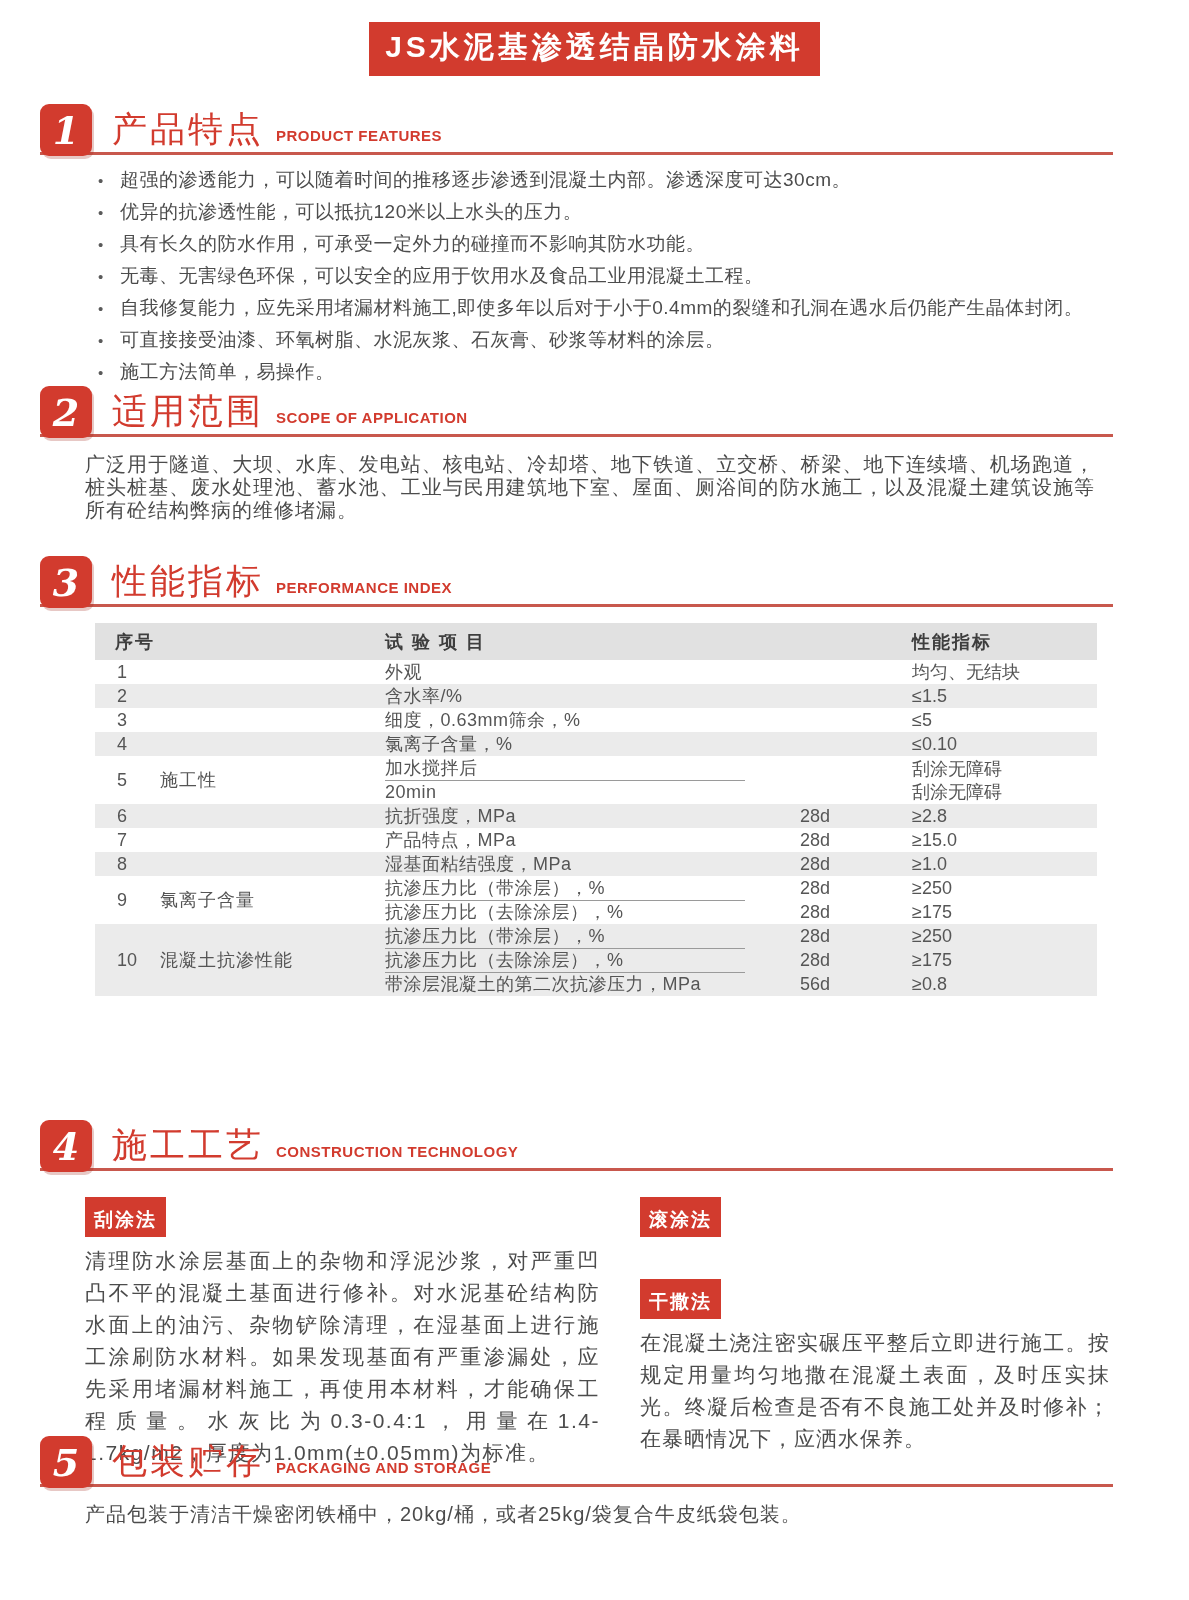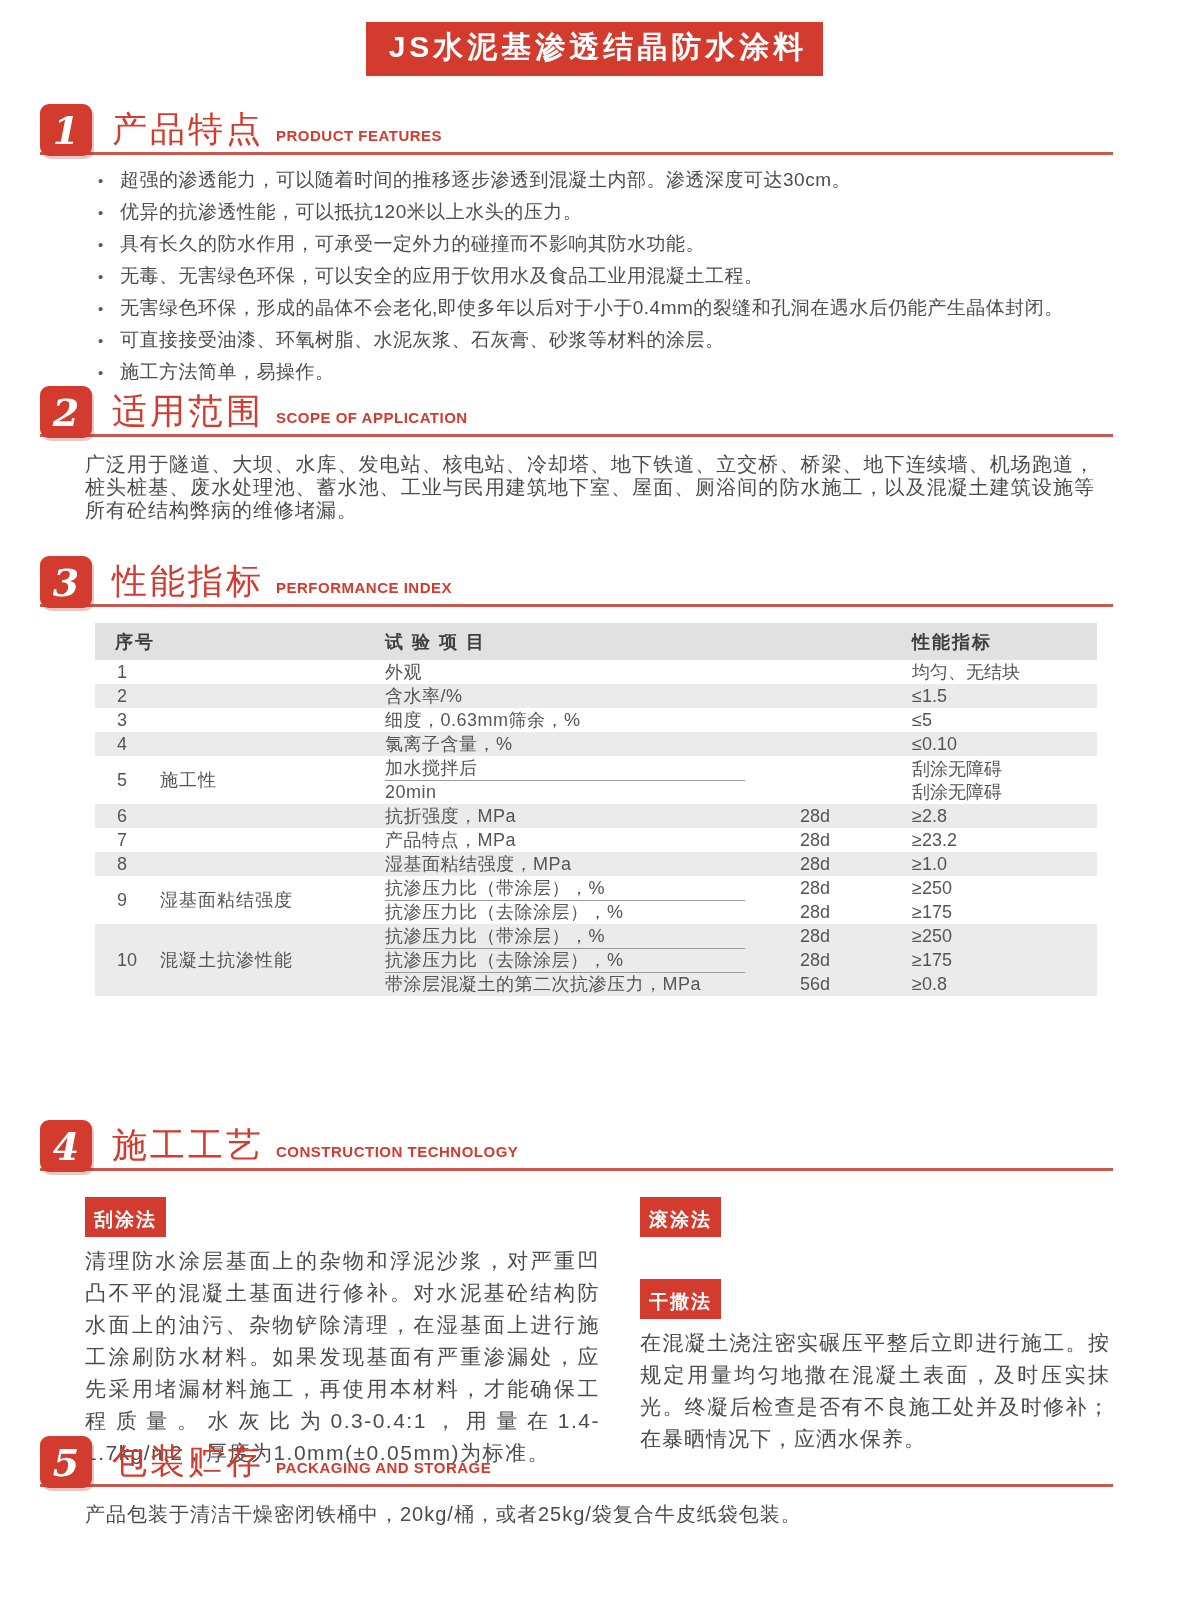--- a/index.html
+++ b/index.html
@@ -17,21 +17,21 @@
     background:#ffffff;
     font-family:"Liberation Sans","DejaVu Sans",sans-serif;
     color:var(--body-text);
     overflow:hidden;
   }
   
   .banner-wrap{position:absolute;top:22px;left:0;width:100%;text-align:center;}
   .banner{
     display:inline-block;background:var(--accent);color:#fff;
     font-size:30px;font-weight:bold;letter-spacing:4px;
-    padding:5px 16px 8px 23px;
+    padding:5px 16px 8px 16px;
   }
   
   .section{position:absolute;left:40px;width:1073px;}
   .sec-head{display:flex;align-items:flex-end;border-bottom:3px solid var(--underline);}
   .sec-num{
     width:52px;height:52px;flex:0 0 52px;background:var(--accent);
     border-radius:9px;color:#fff;font-size:38px;font-weight:bold;font-style:italic;
     font-family:"DejaVu Serif","Liberation Serif",serif;
     display:flex;align-items:center;justify-content:center;
     margin-bottom:-4px;box-shadow:2px 3px 0 rgba(160,35,25,.25);
@@ -113,21 +113,21 @@
       <div class="bullet">
     <span class="dot">•</span>
     <span>具有长久的防水作用，可承受一定外力的碰撞而不影响其防水功能。</span>
   </div>
       <div class="bullet">
     <span class="dot">•</span>
     <span>无毒、无害绿色环保，可以安全的应用于饮用水及食品工业用混凝土工程。</span>
   </div>
       <div class="bullet">
     <span class="dot">•</span>
-    <span>无害绿色环保，形成的晶体不会老化,即使多年以后对于小于0.4mm的裂缝和孔洞在遇水后仍能产生晶体封闭。</span>
+    <span>自我修复能力，应先采用堵漏材料施工,即使多年以后对于小于0.4mm的裂缝和孔洞在遇水后仍能产生晶体封闭。</span>
   </div>
       <div class="bullet">
     <span class="dot">•</span>
     <span>可直接接受油漆、环氧树脂、水泥灰浆、石灰膏、砂浆等材料的涂层。</span>
   </div>
       <div class="bullet">
     <span class="dot">•</span>
     <span>施工方法简单，易操作。</span>
   </div>
     </div>
@@ -228,38 +228,38 @@
   </div>
           </div>
   </div>
         <div class="trow">
     <div class="c-no">7</div>
     <div class="c-cat"></div>
     <div class="c-items">
             <div class="subrow">
     <div class="s-name">产品特点，MPa</div>
     <div class="s-age">28d</div>
-    <div class="s-val">≥23.2</div>
+    <div class="s-val">≥15.0</div>
   </div>
           </div>
   </div>
         <div class="trow shade">
     <div class="c-no">8</div>
     <div class="c-cat"></div>
     <div class="c-items">
             <div class="subrow">
     <div class="s-name">湿基面粘结强度，MPa</div>
     <div class="s-age">28d</div>
     <div class="s-val">≥1.0</div>
   </div>
           </div>
   </div>
         <div class="trow">
     <div class="c-no">9</div>
-    <div class="c-cat">湿基面粘结强度</div>
+    <div class="c-cat">氯离子含量</div>
     <div class="c-items">
             <div class="subrow divided">
     <div class="s-name">抗渗压力比（带涂层），%</div>
     <div class="s-age">28d</div>
     <div class="s-val">≥250</div>
   </div>
             <div class="subrow">
     <div class="s-name">抗渗压力比（去除涂层），%</div>
     <div class="s-age">28d</div>
     <div class="s-val">≥175</div>

